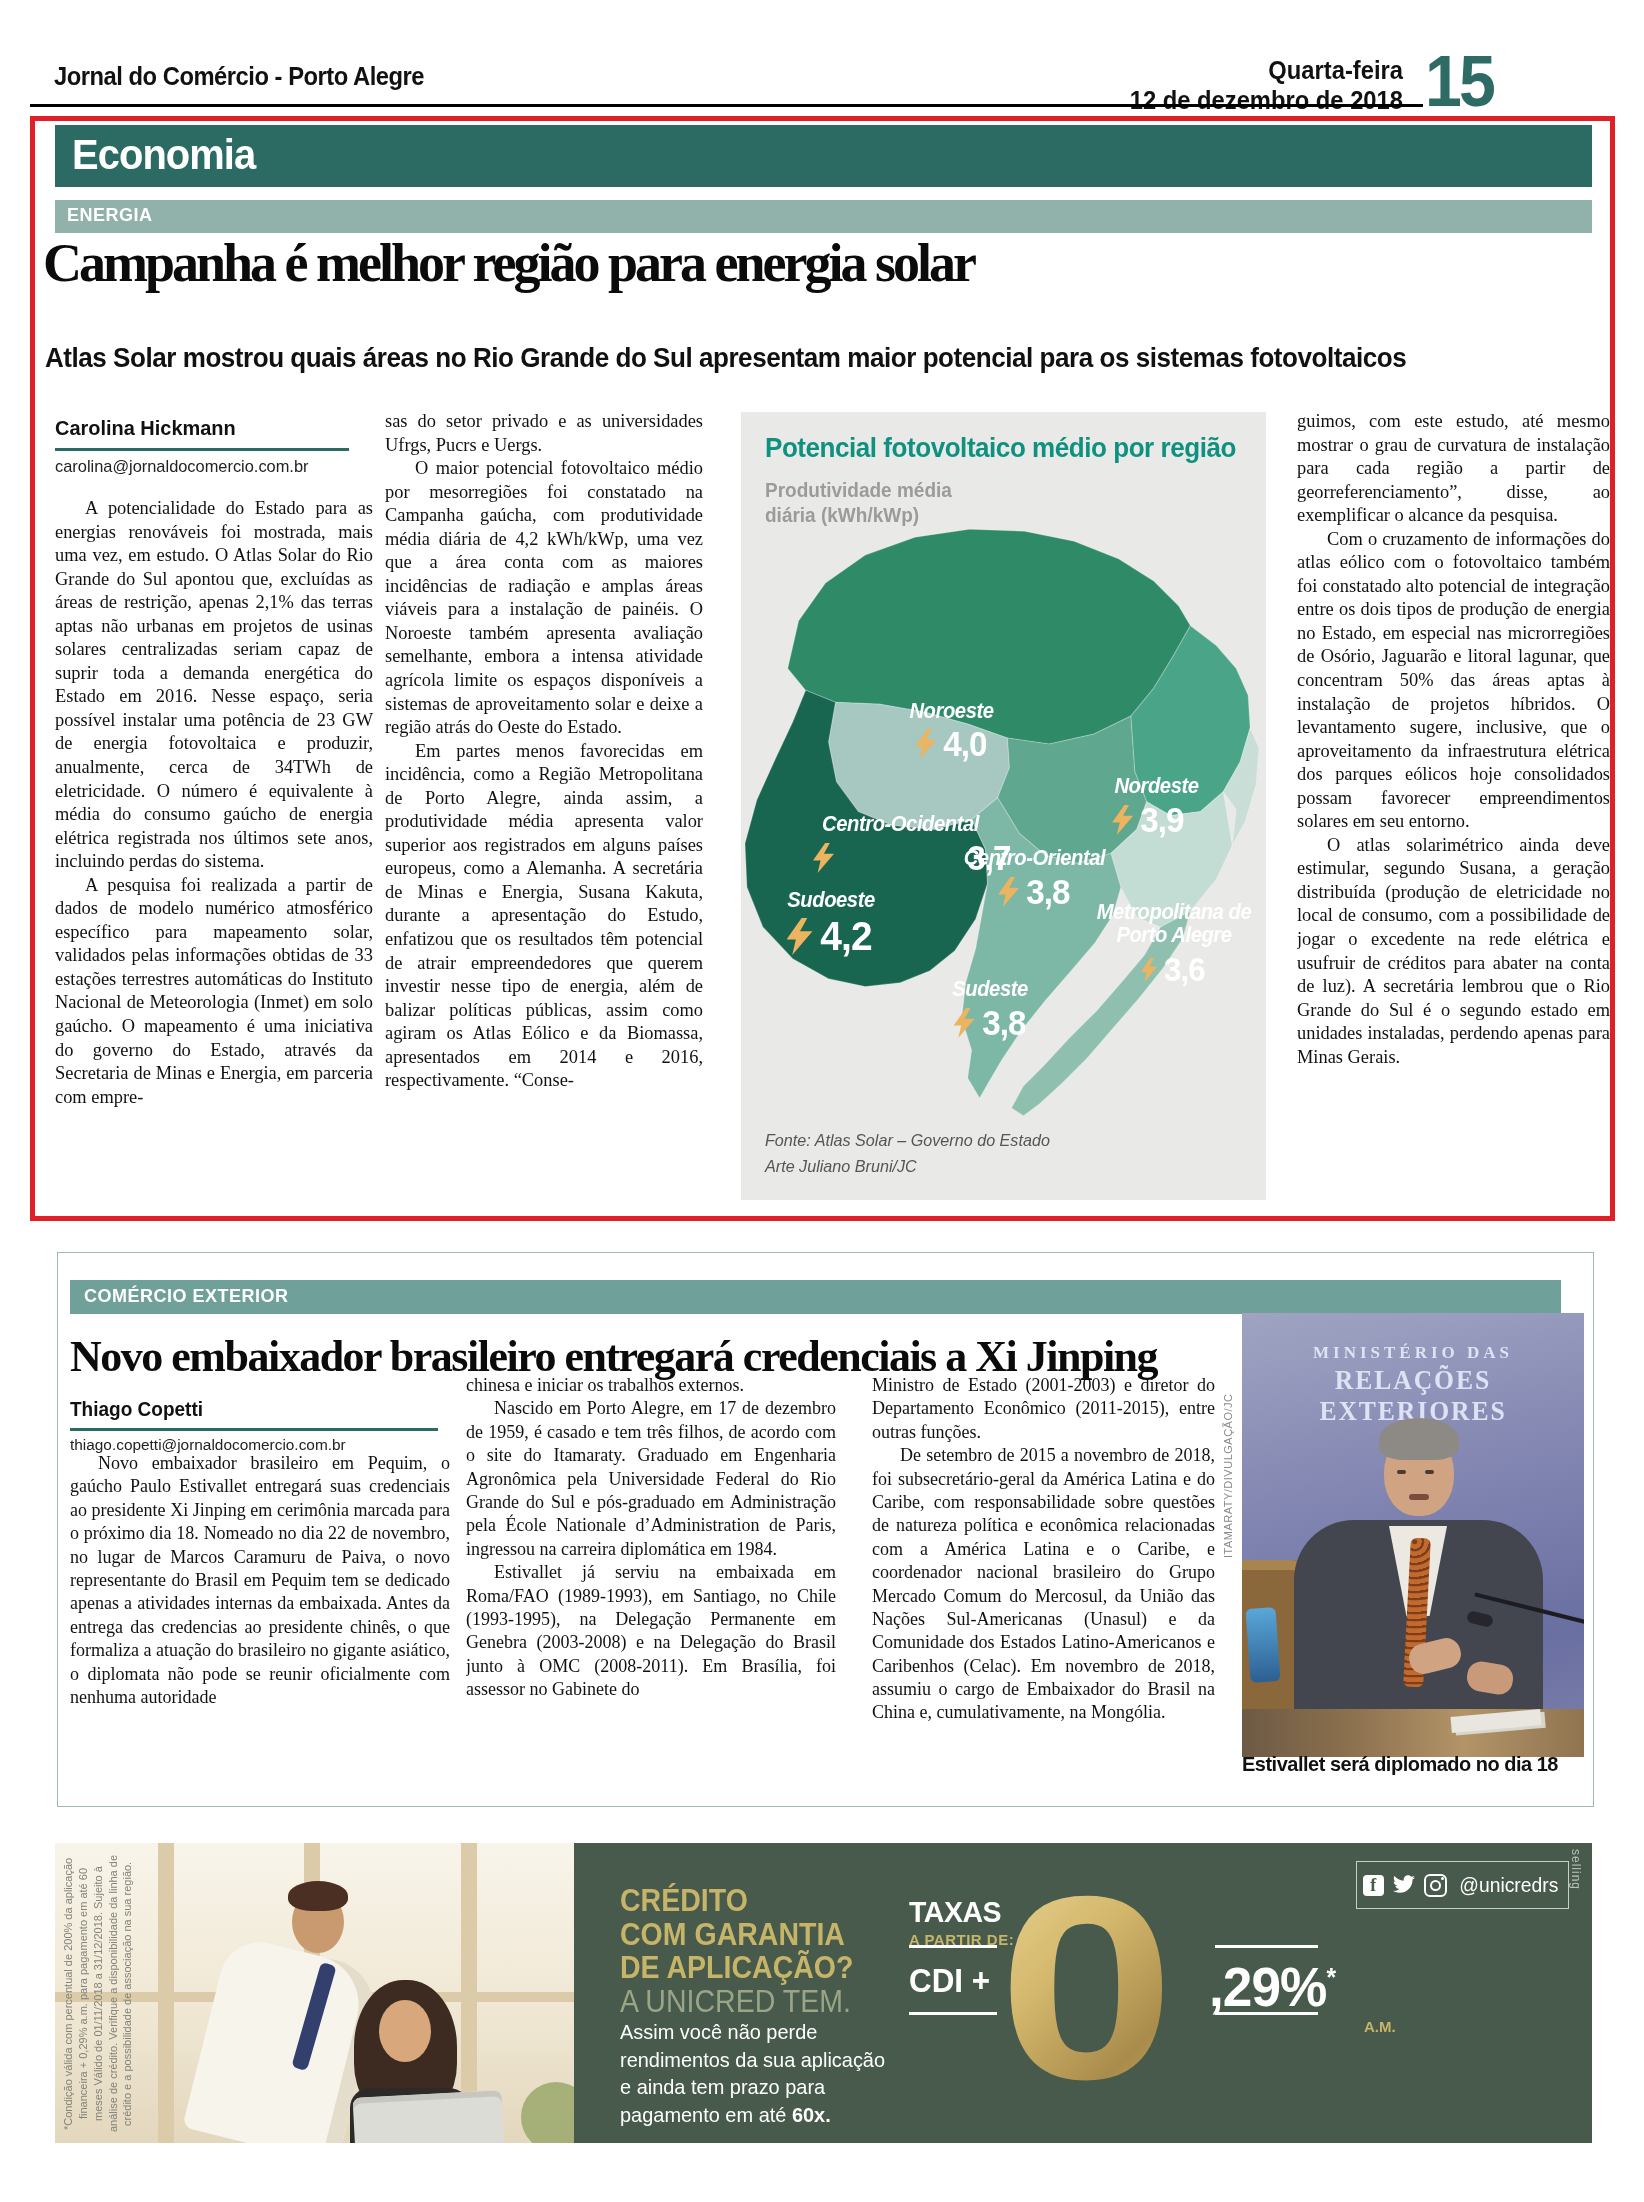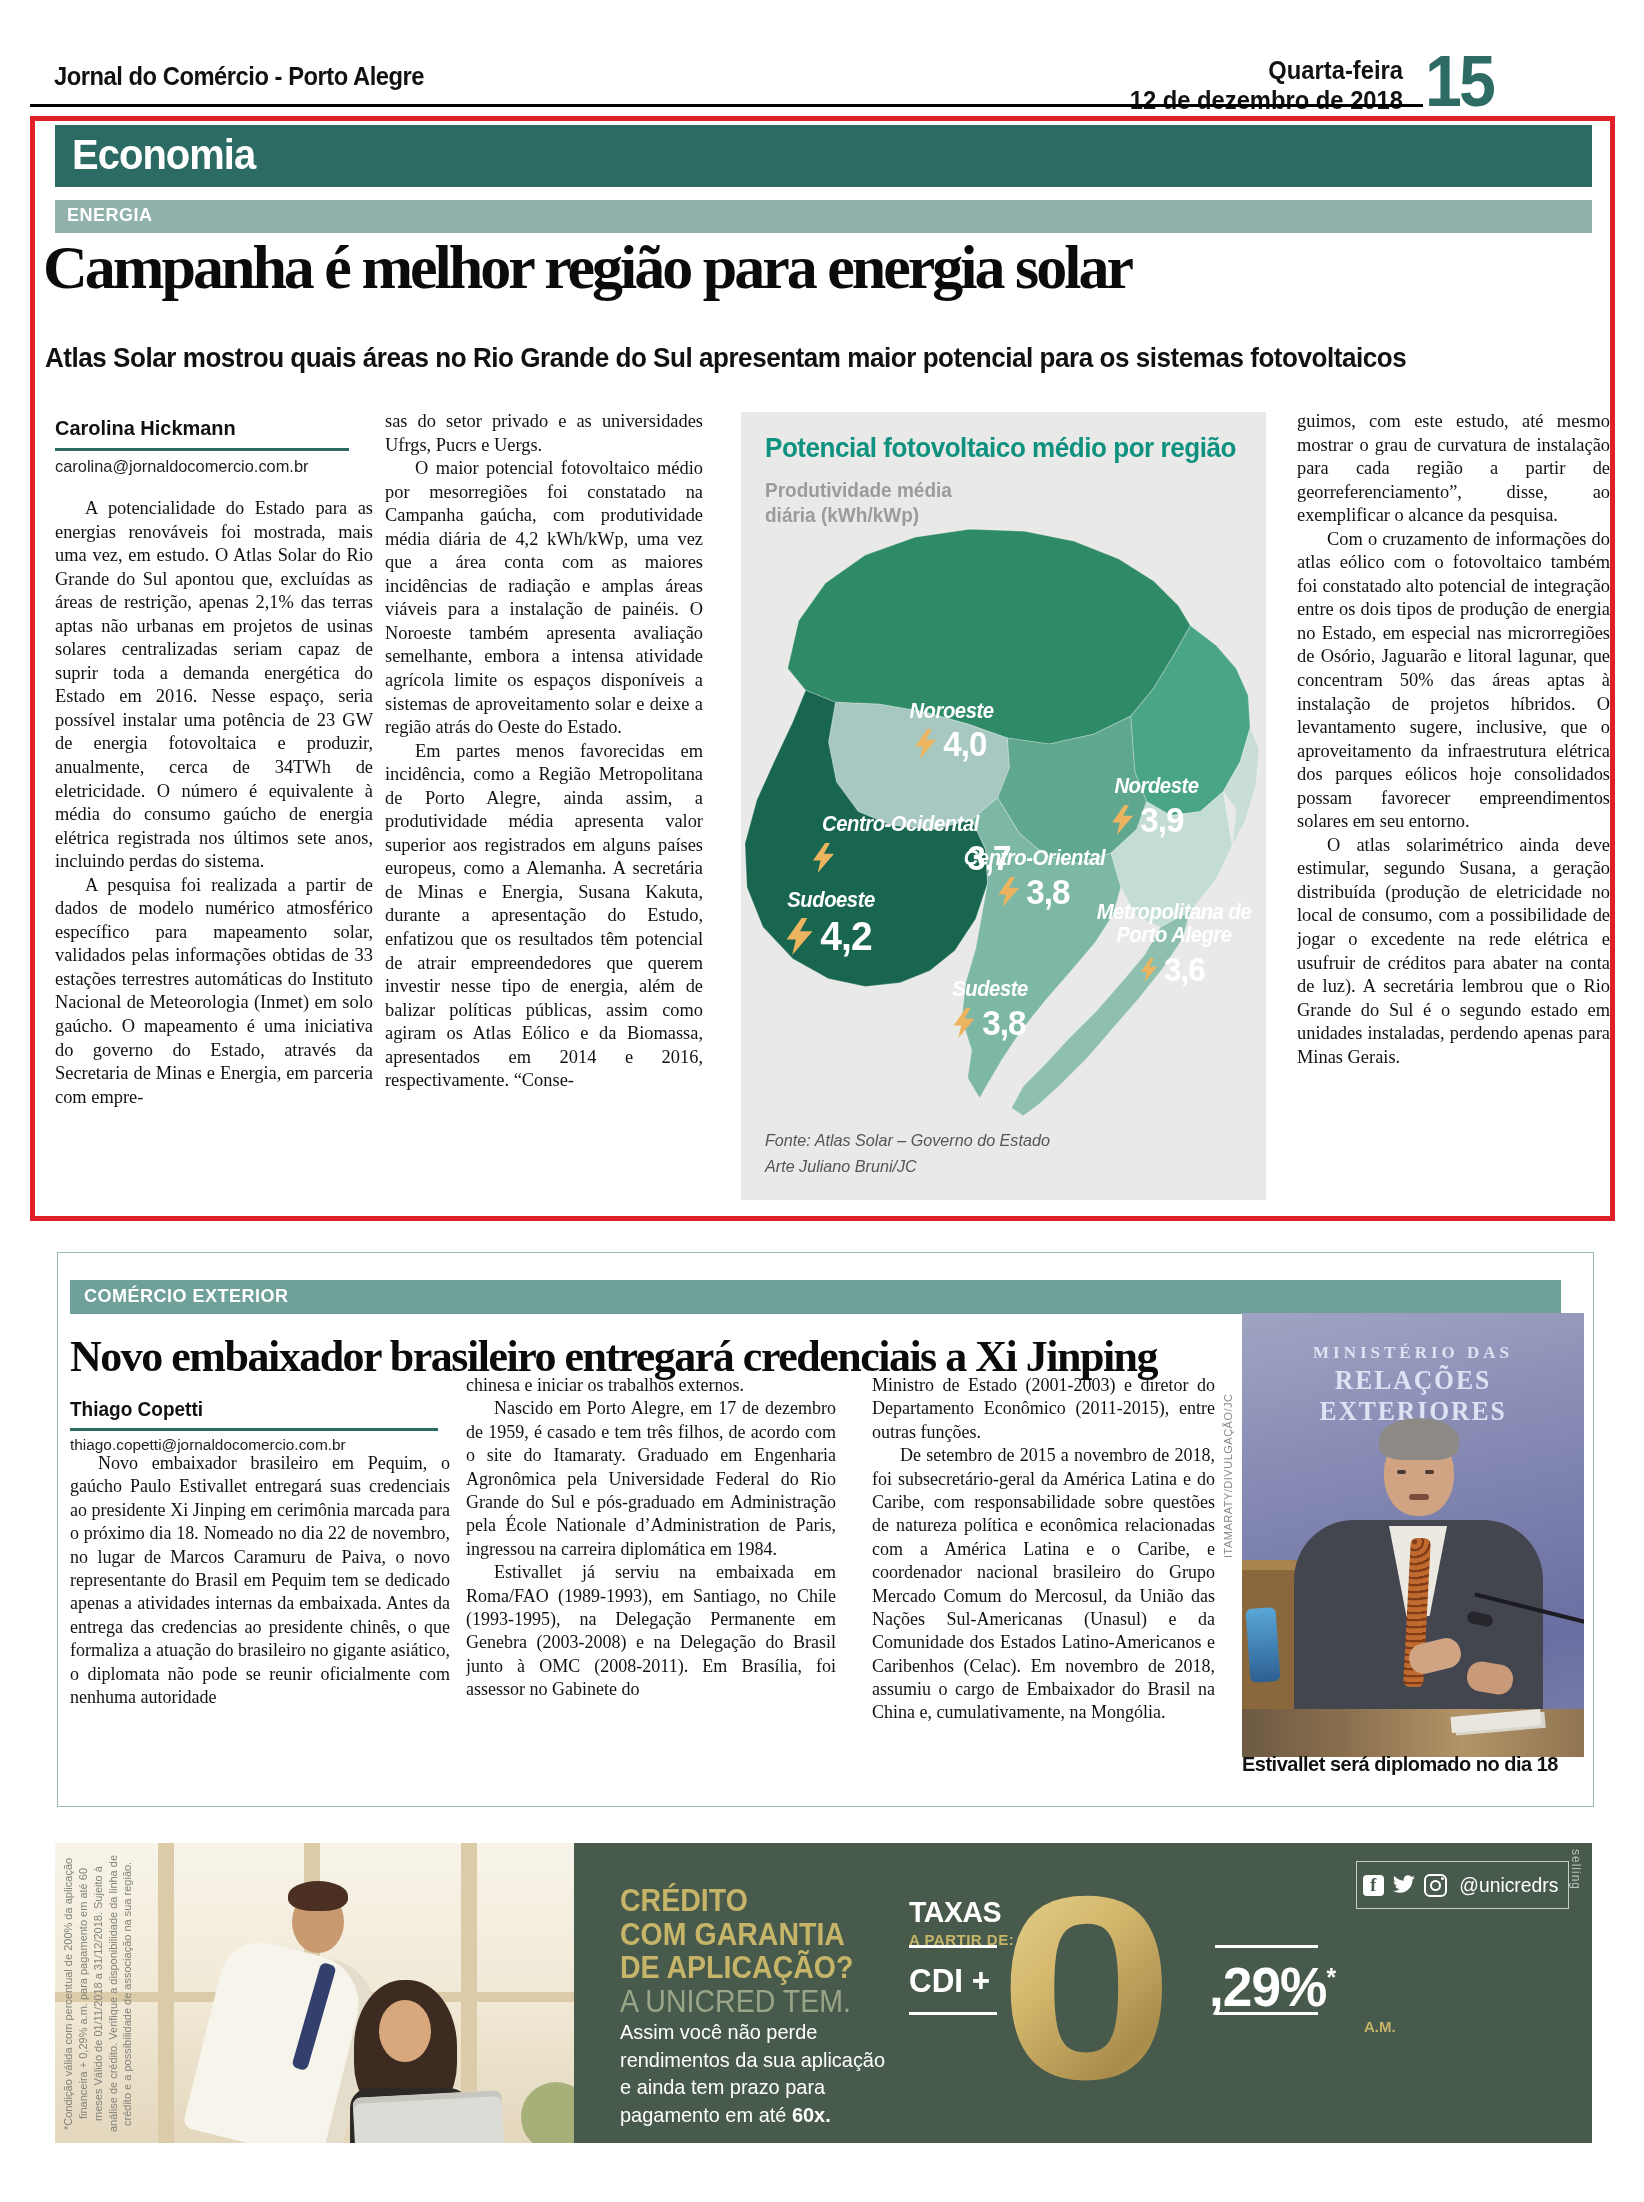--- a/index.html
+++ b/index.html
@@ -12,21 +12,21 @@
   .ph-date{left:995px;top:86px;width:408px;text-align:right;font-family:"Liberation Sans",sans-serif;font-weight:700;font-size:25px;transform:scaleX(.95);transform-origin:right;}
   .ph-page{left:1425px;top:40px;width:179px;font-family:"Liberation Sans",sans-serif;font-weight:700;font-size:72px;color:#2d6b64;letter-spacing:-3px;transform:scaleX(.92);transform-origin:left;}
   .ph-rule{left:30px;top:104px;width:1393px;height:3px;background:#000;}
 
   
   .redbox{left:30px;top:116px;width:1575px;height:1095px;border:5px solid #df2127;background:#fff;}
   .eco-bar{left:20px;top:4px;width:1537px;height:62px;background:#2c6b64;}
   .eco-bar span{display:block;padding:6px 0 0 18px;color:#fff;font-family:"Liberation Sans",sans-serif;font-weight:700;font-size:42px;letter-spacing:-1px;transform:scaleX(.95);transform-origin:left;}
   .energia-bar{left:20px;top:79px;width:1537px;height:33px;background:#90b2ab;}
   .energia-bar span{display:block;padding:5px 0 0 12px;color:#fff;font-family:"Liberation Sans",sans-serif;font-weight:700;font-size:18px;letter-spacing:0.5px;}
-  .headline1{left:8px;top:111px;width:1562px;font-weight:700;font-size:62px;letter-spacing:-3px;color:#0b0b0b;white-space:nowrap;}
+  .headline1{left:8px;top:111px;width:1562px;font-weight:700;font-size:54px;letter-spacing:-3px;color:#0b0b0b;white-space:nowrap;}
   .deck1{left:10px;top:221px;width:1642px;font-family:"Liberation Sans",sans-serif;font-weight:700;font-size:28px;letter-spacing:-0.5px;transform:scaleX(.93);transform-origin:left;white-space:nowrap;color:#111;}
   .byline-name{font-family:"Liberation Sans",sans-serif;font-weight:700;font-size:21px;transform:scaleX(.95);transform-origin:left;}
   .byline-rule{height:3px;background:#2c6b64;}
   .byline-mail{font-family:"Liberation Sans",sans-serif;font-size:16.4px;color:#222;}
   .bodycol{font-size:18.4px;line-height:1.28;text-align:justify;overflow:hidden;}
   .bodycol p{margin:0;text-indent:30px;}
   .bodycol p.noindent{text-indent:0;}
 
   
   .map-box{left:706px;top:291px;width:525px;height:788px;background:#e9e9e7;overflow:hidden;}

